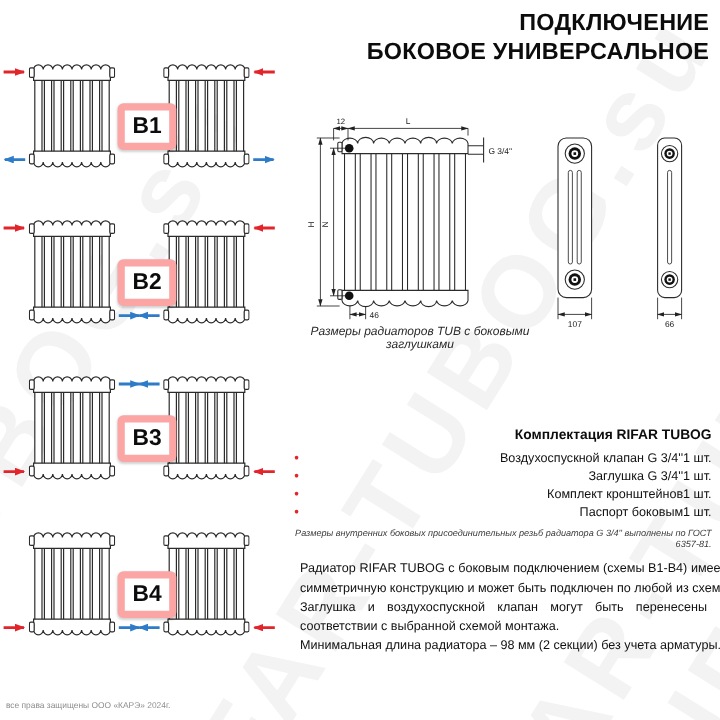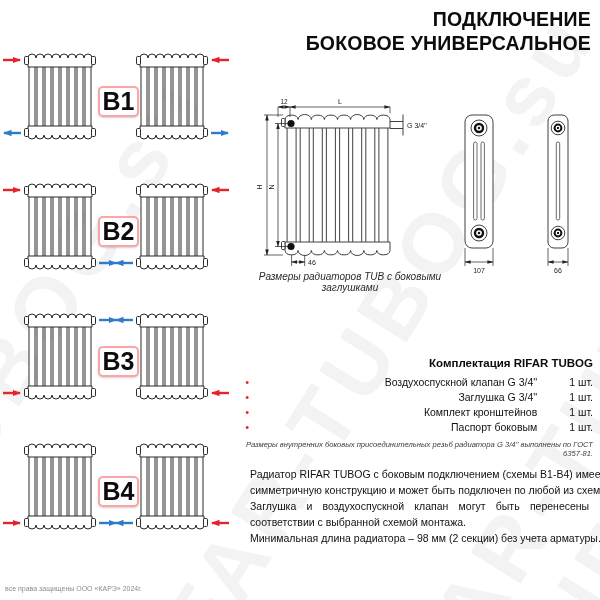--- a/index.html
+++ b/index.html
@@ -4,35 +4,35 @@
 <style>
   html,body{margin:0;padding:0;background:#fff;}
   #canvas{position:relative;width:600px;height:600px;background:#ffffff;overflow:hidden;
           font-family:"Liberation Sans","DejaVu Sans",sans-serif;color:#111;}
   .wm{position:absolute;font-weight:800;font-size:86px;letter-spacing:8px;white-space:nowrap;
       color:rgba(20,20,20,0.05);transform-origin:0 0;transform:rotate(-58deg);z-index:0;user-select:none;}
   .layer{position:absolute;z-index:1;}
   .page-title{position:absolute;top:7px;right:9px;text-align:right;font-weight:800;
               font-size:19.5px;line-height:1.24;letter-spacing:.2px;color:#0c0c0c;z-index:2;}
   .scheme-svg{position:absolute;left:0;width:232px;height:104px;}
-  .scheme-label{position:absolute;left:98px;width:37px;height:27px;background:#fff;border:2px solid #fca5a5;
+  .scheme-label{position:absolute;left:98px;width:37px;height:27px;background:#fff;border:6px solid #fca5a5;
                 border-radius:5px;box-shadow:0 1px 2px rgba(0,0,0,.18);display:flex;align-items:center;
-                justify-content:center;font-weight:800;font-size:25px;color:#0c0c0c;z-index:2;}
+                justify-content:center;font-weight:800;font-size:19px;color:#0c0c0c;z-index:2;}
   .tech-svg{position:absolute;left:252px;top:92px;width:186px;height:190px;}
   .side-svg{position:absolute;left:440px;top:95px;width:160px;height:190px;}
   .drawing-caption{position:absolute;left:250px;top:271px;width:200px;text-align:center;
                    font-style:italic;font-size:10px;color:#2a2a2a;z-index:2;}
   .package{position:absolute;left:238px;top:357px;width:355px;z-index:2;text-align:right;}
   .package-h1{font-weight:800;font-size:11.5px;color:#0c0c0c;}
   .package-h2{font-weight:800;font-size:12.5px;margin-top:3px;}
   .package-list{margin-top:6px;}
   .pkg-row{display:flex;align-items:baseline;font-size:10.5px;line-height:15px;}
   .pkg-bullet{width:11px;flex:0 0 11px;font-size:11px;}
   .pkg-label{flex:1 1 auto;}
-  .pkg-qty{flex:0 0 auto;margin-left:32px;}
+  .pkg-qty{flex:0 0 auto;}
   .package-note{margin-top:5px;font-style:italic;font-size:7.6px;color:#3a3a3a;}
   .description{position:absolute;left:238px;top:467px;width:355px;font-size:10.5px;line-height:1.52;
                text-align:justify;z-index:2;margin-left:12px;}
   .description p{margin:0;}
   .description .bold{font-weight:400;}
   .footer{position:absolute;left:5px;top:585px;font-size:7px;color:#8d8d8d;z-index:2;}
   svg text{font-family:"Liberation Sans","DejaVu Sans",sans-serif;fill:#1a1a1a;}
 </style>
 </head>
 <body>

